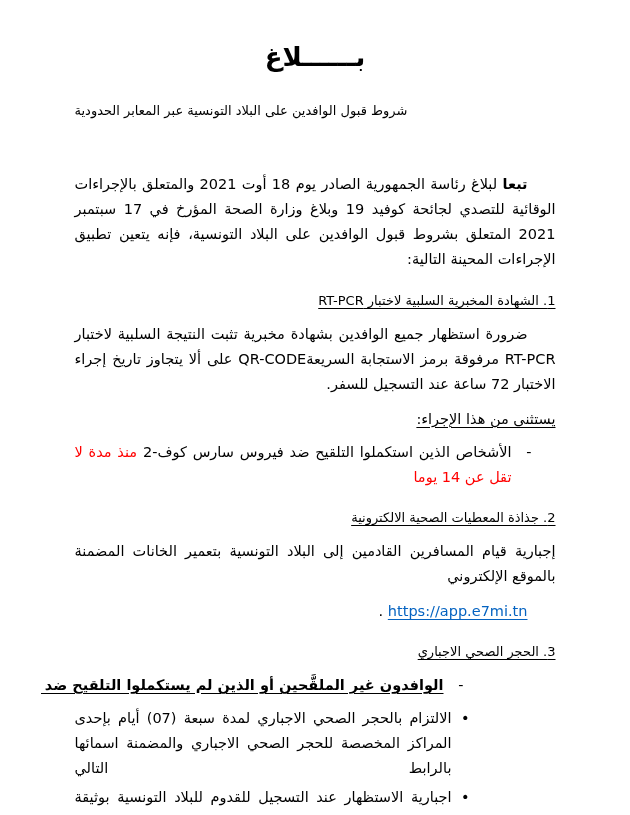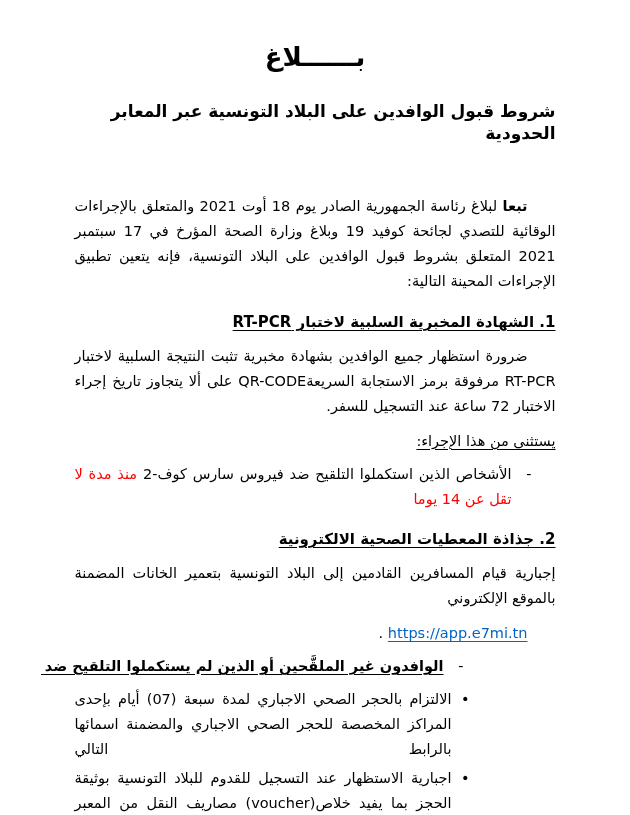--- a/index.html
+++ b/index.html
@@ -19,36 +19,36 @@
   }
   .doc-title {
     margin:0 0 24px 0;
     text-align:center;
     font-size:26px;
     line-height:38px;
     font-weight:bold;
   }
   .doc-subtitle {
     margin:0 0 50px 0;
-    text-align:right;
-    font-size:17px;
+    text-align:left;
+    font-size:13px;
     line-height:22px;
-    font-weight:bold;
+    font-weight:normal;
   }
   .intro {
     margin:0 0 16px 0;
     text-align:justify;
     text-indent:28px;
   }
   .intro .lead { font-weight:bold; }
   .sec-heading {
     margin:15px 0 9px 0;
-    font-size:15px;
+    font-size:13px;
     line-height:25px;
-    font-weight:bold;
+    font-weight:normal;
     text-decoration:underline;
     text-underline-offset:3px;
   }
   .body-par {
     margin:0 0 10px 0;
     text-align:justify;
   }
   .body-par.indent { text-indent:28px; }
   .exc-intro { margin:8px 0 8px 0; }
   .u { text-decoration:underline; text-underline-offset:3px; }
@@ -116,20 +116,21 @@
     <li class="dash-item"><span>الأشخاص الذين استكملوا التلقيح ضد فيروس سارس كوف-2 </span><span class="red">منذ مدة لا تقل عن 14 يوما</span>
     </li>
   </ul>
 
   <div class="sec-heading">2. جذاذة المعطيات الصحية الالكترونية</div>
 
   <p class="body-par">إجبارية قيام المسافرين القادمين إلى البلاد التونسية بتعمير الخانات المضمنة بالموقع الإلكتروني</p>
 
   <div class="link-row"><a class="link">https://app.e7mi.tn</a><span> .</span></div>
 
+  <div class="sec-heading">3. الحجر الصحي الاجباري</div>
 
   <div class="sub-dash"><span class="bu">الوافدون غير الملقَّحين أو الذين لم يستكملوا التلقيح ضد فيروس سارس كوف-2</span></div>
 
   <ul class="bullet-list">
     <li class="bullet-item">
       <div class="jline">الالتزام بالحجر الصحي الاجباري لمدة سبعة (07) أيام بإحدى المراكز المخصصة للحجر الصحي الاجباري والمضمنة اسمائها بالرابط التالي</div>
     </li>
     <li class="bullet-item"><span>اجبارية الاستظهار عند التسجيل للقدوم للبلاد التونسية بوثيقة الحجز بما يفيد خلاص(voucher) مصاريف النقل من المعبر الحدودي الى مركز الحجر الصحي الاجباري، والإقامة وتحليل RT-PCR.</span></li>
   </ul>
 

